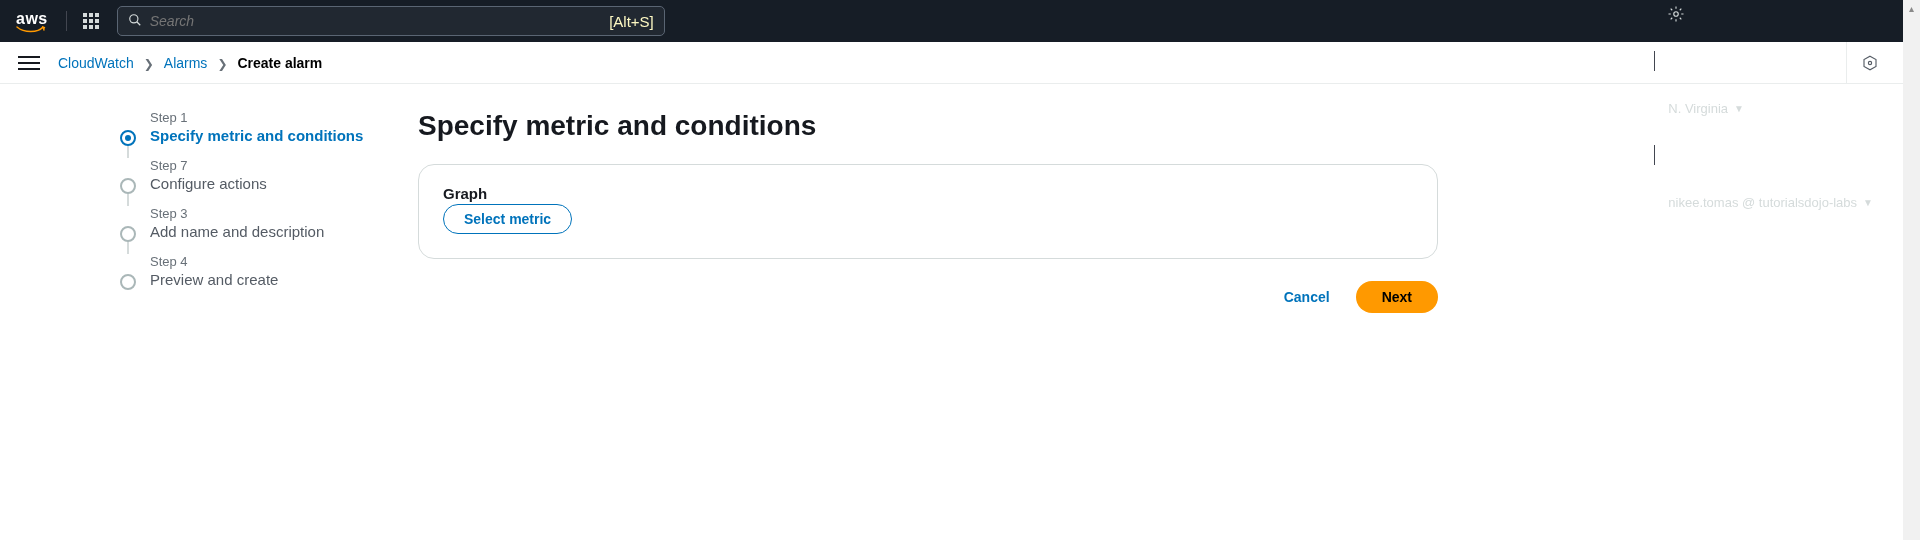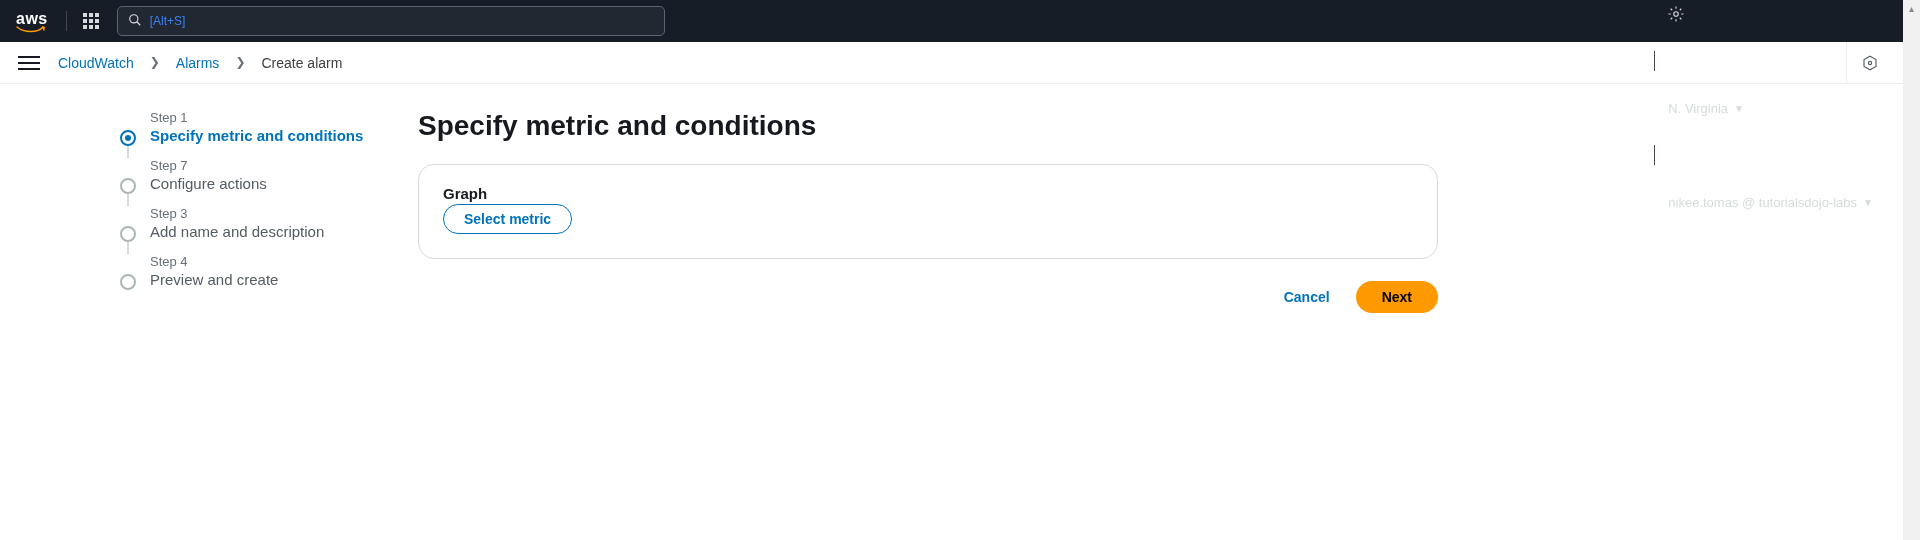--- a/index.html
+++ b/index.html
@@ -8,36 +8,36 @@
   
   .top-header { background: #161d26; height: 42px; display: flex; align-items: center; padding: 0 16px; color: #d5dbdb; }
   .aws-logo { color: #fff; font-weight: 700; font-size: 16px; letter-spacing: 0.5px; margin-right: 18px; position: relative; }
   .aws-logo .swoosh { display:block; height:6px; margin-top:-2px;}
   .aws-logo .swoosh svg { display:block; }
   .services-grid { width: 16px; height: 16px; display: grid; grid-template-columns: repeat(3,4px); grid-template-rows: repeat(3,4px); gap: 2px; margin-right: 18px; cursor:pointer;}
   .services-grid span { background: #d5dbdb; width:4px; height:4px; }
   .search-wrap { flex: 0 0 548px; display:flex; align-items:center; background: rgba(255,255,255,0.05); border:1px solid #5a6573; border-radius: 5px; height: 30px; padding: 0 10px; margin-right: auto;}
   .search-wrap .mag { color:#d5dbdb; margin-right:8px; font-size:14px;}
   .search-wrap input { background: transparent; border: none; outline: none; color:#d5dbdb; font-style: italic; font-size: 14px; flex:1;}
-  .search-wrap .hint { color:#3b82f6; font-size: 12px; }
+  .search-wrap .hint { color:#fef9c3; font-size: 15px; }
   .top-right { display:flex; gap: 16px; flex-direction: column; }
   .top-icon { width: 44px; height: 42px; display:flex; align-items:center; justify-content:center; color:#d5dbdb; cursor:pointer; }
   .top-icon svg { width:18px; height:18px; stroke:#d5dbdb; fill:none; stroke-width:1.5;}
   .region-sel, .acct-sel { display:flex; align-items:center; color:#d5dbdb; font-size:13px; padding: 0 14px; cursor:pointer; height:42px; }
   .divider-v { width:1px; height:20px; background:#424650; }
   .caret-down { margin-left:6px; font-size:10px;}
 
   
   .crumb-row { height: 42px; display:flex; align-items:center; padding: 0 18px; border-bottom: 1px solid #eaeded; }
   .hamburger { width:22px; height:22px; margin-right: 18px; cursor:pointer; display:flex; flex-direction:column; justify-content:center; gap:4px;}
   .hamburger span { height:2px; background:#16191f; width:100%; }
-  .crumbs { display:flex; align-items:flex-start; gap: 16px; font-size:14px; }
+  .crumbs { display:flex; align-items:flex-end; gap: 10px; font-size:14px; }
   .crumbs a { color:#0073bb; text-decoration:none; cursor:pointer;}
   .crumbs .sep { color:#687078; font-size:12px;}
-  .crumbs .current { color:#404040; font-weight:400;}
+  .crumbs .current { color:#000000; font-weight:700;}
   .crumb-right { margin-left:auto; padding-right:6px; border-left:1px solid #eaeded; padding-left:14px; height:100%; display:flex; align-items:center;}
   .crumb-right svg { width:18px; height:18px; stroke:#545b64; fill:none; stroke-width:1.5;}
 
   
   .content { display:flex; padding: 26px 12px 0 120px; }
   .wizard-nav { width: 292px; }
   .wiz-step { position:relative; padding-left: 30px; margin-bottom: 14px; }
   .wiz-step::before { content:""; position:absolute; left:7px; top:24px; bottom:-14px; width:2px; background:#d5dbdb; }
   .wiz-step:last-child::before { display:none; }
   .wiz-radio { position:absolute; left:0; top:20px; width:16px; height:16px; border-radius:50%; border:2px solid #aab7b8; background:#fff; }
@@ -89,20 +89,21 @@
       <span></span>
       <span></span>
   </div>
   <div class="search-wrap">
     <span class="mag">
       <svg width="14" height="14" viewBox="0 0 24 24" stroke="#d5dbdb" fill="none" stroke-width="2">
           <circle cx="10" cy="10" r="7"></circle>
           <line x1="15" y1="15" x2="21" y2="21"></line>
         </svg>
     </span>
+    <input type="text" placeholder="Search" style="">
     <span class="hint">[Alt+S]</span>
   </div>
 
   <div class="top-right">
     <div class="top-icon">
       <svg viewBox="0 0 24 24">
           <rect x="3" y="4" width="18" height="16" rx="2"></rect>
           <path d="M8 10 L11 13 L8 16"></path>
           <line x1="13" y1="16" x2="17" y2="16"></line>
         </svg>

